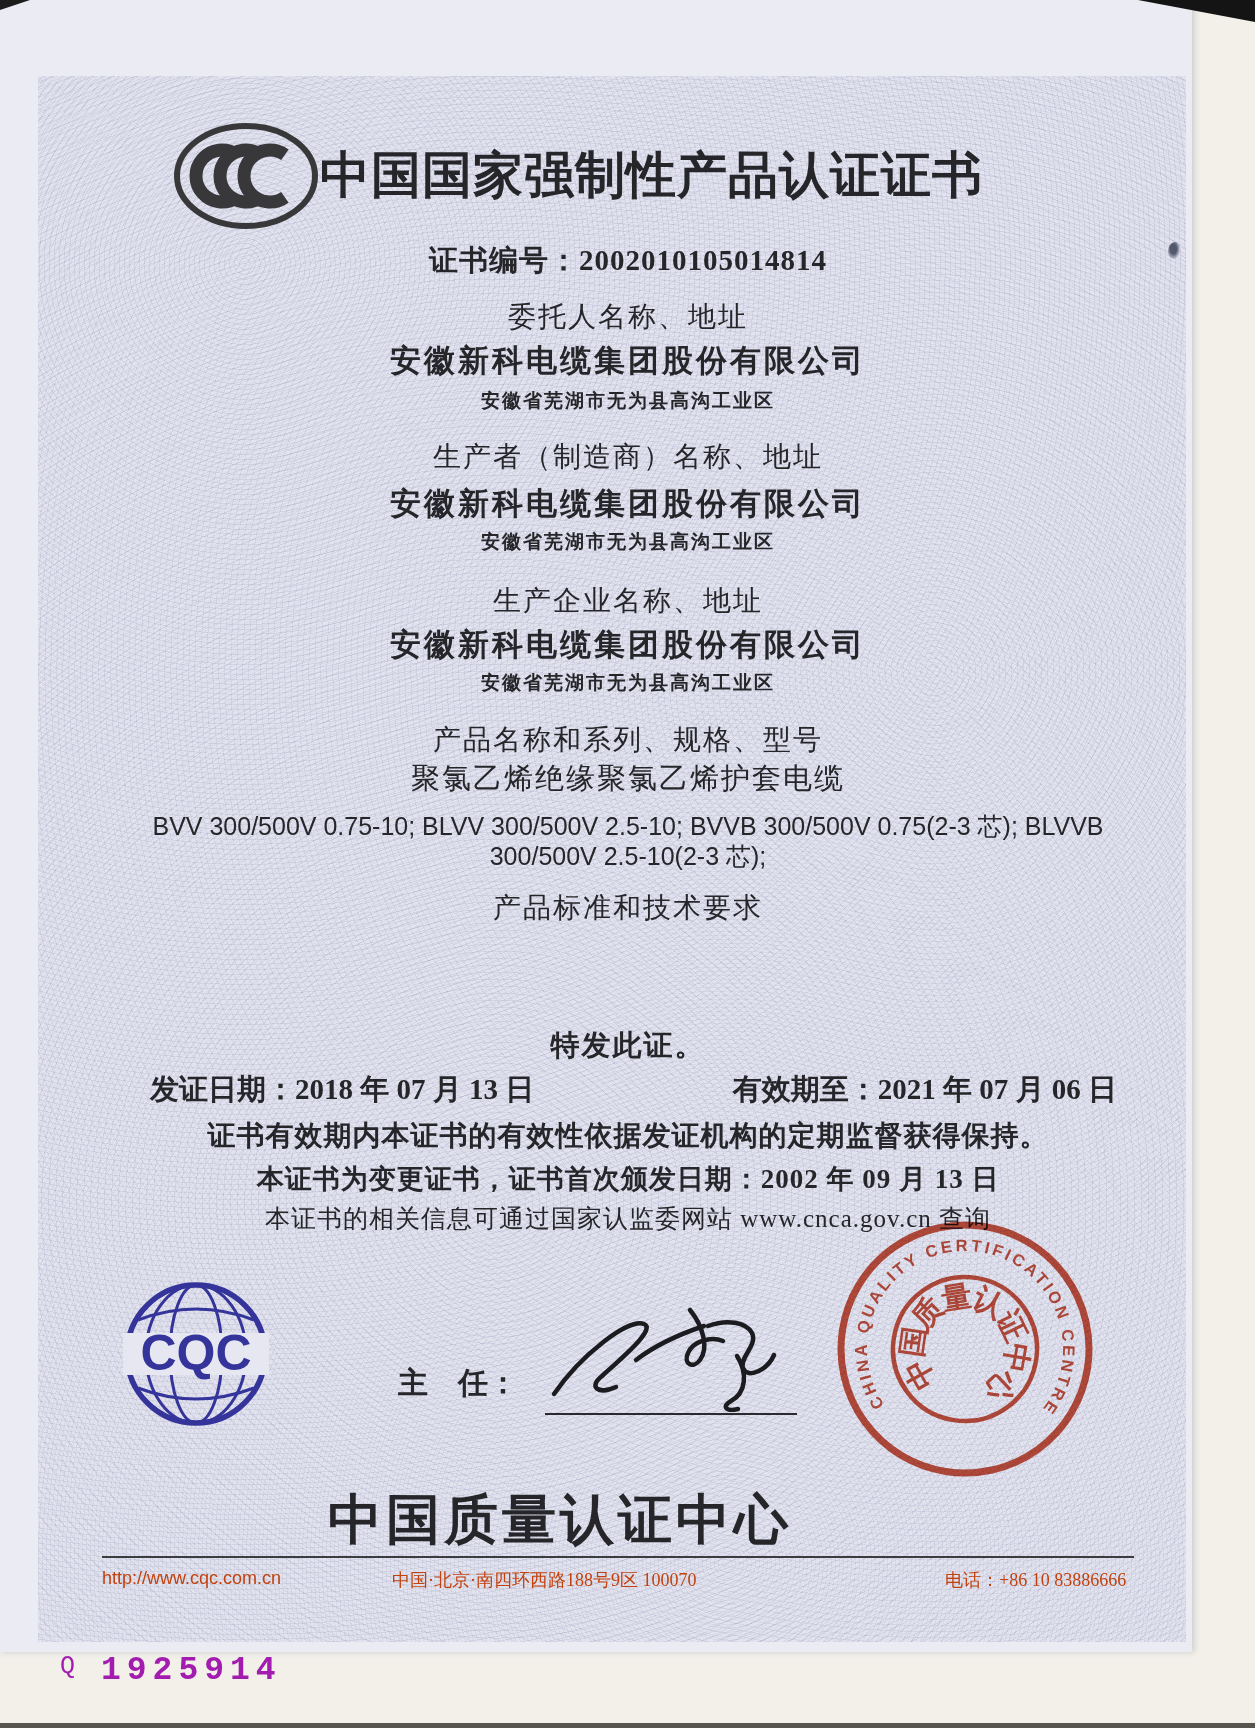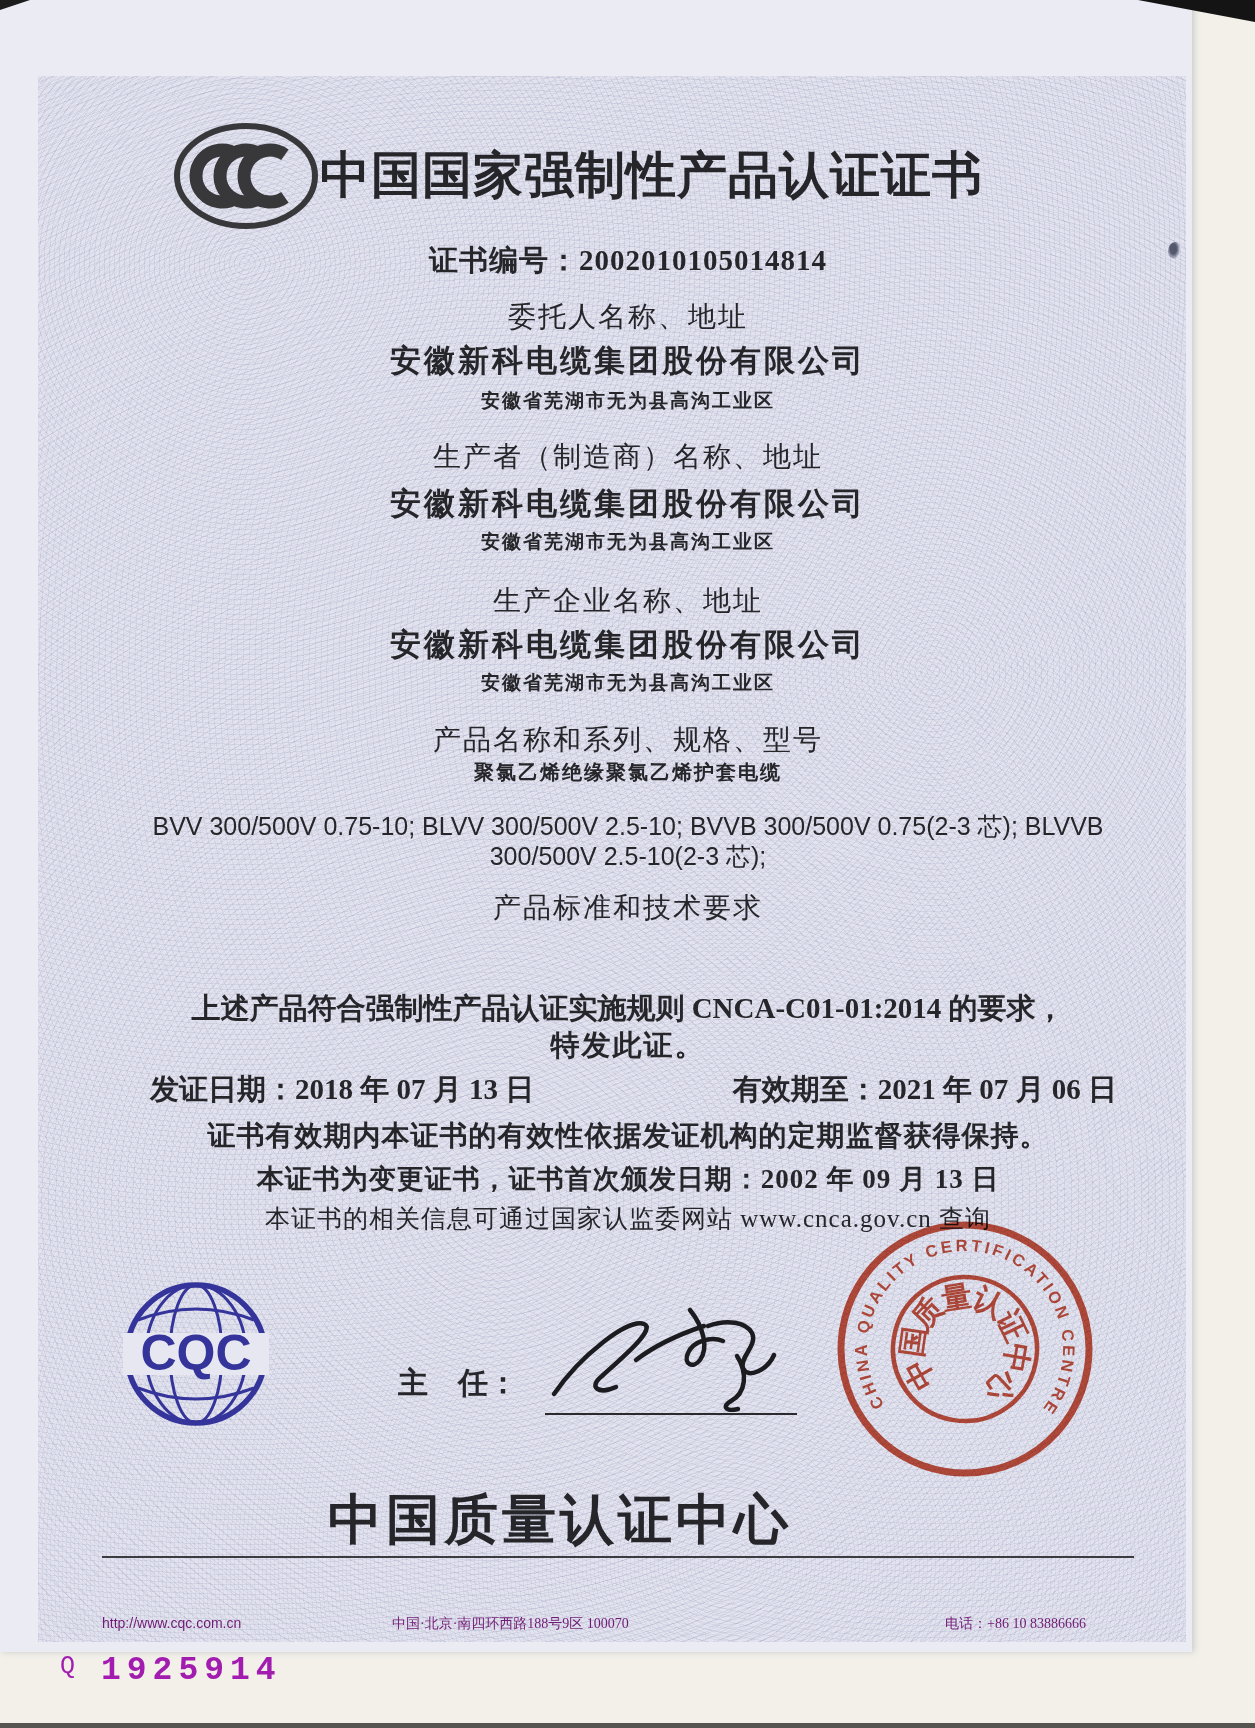--- a/index.html
+++ b/index.html
@@ -34,21 +34,21 @@
   .company { font-size:31px; font-weight:600; letter-spacing:3px; }
   .addr    { font-size:19px; font-weight:700; letter-spacing:2px; }
   .latin   { font-family:"Liberation Sans", sans-serif; font-weight:500; }
 
   .r-title   { top:142px; left:320px; width:660px; font-size:50px; font-weight:bold; letter-spacing:1px; }
   .r-certno  { top:241px; font-size:29px; font-weight:bold; letter-spacing:1px; }
   .r-h1 { top:298px; } .r-c1 { top:340px; } .r-a1 { top:388px; }
   .r-h2 { top:438px; } .r-c2 { top:483px; } .r-a2 { top:529px; }
   .r-h3 { top:582px; } .r-c3 { top:624px; } .r-a3 { top:670px; }
   .r-h4 { top:721px; }
-  .r-l4a { top:759px; font-size:20px; font-weight:700; letter-spacing:2px; }
+  .r-l4a { top:759px; font-size:29px; font-weight:400; letter-spacing:2px; }
   .r-l4b { top:810px; font-size:25px; }
   .r-l4c { top:840px; font-size:25px; }
   .r-h5 { top:889px; }
   .r-l5 { top:936px; font-size:28px; }
   .r-st1 { top:989px;  font-size:29px; font-weight:bold; }
   .r-st2 { top:1026px; font-size:29px; font-weight:bold; letter-spacing:2px; }
   .dates { position:absolute; top:1070px; left:150px; right:138px; display:flex;
            justify-content:space-between; font-size:29px; font-weight:bold; white-space:nowrap; }
   .r-n1 { top:1117px; font-size:28px; font-weight:bold; letter-spacing:1px; }
   .r-n2 { top:1161px; font-size:27px; font-weight:600; letter-spacing:1px; }
@@ -56,22 +56,22 @@
 
   .cqc-logo { position:absolute; left:118px; top:1278px; }
   .director { position:absolute; left:398px; top:1363px; font-size:30px; font-weight:bold; white-space:nowrap; }
   .sig-line { position:absolute; left:545px; top:1413px; width:252px; border-bottom:2px solid #2a2a2e; }
   .signature { position:absolute; left:540px; top:1296px; }
   .stamp { position:absolute; left:833px; top:1217px; opacity:.93; mix-blend-mode:multiply; }
 
   .r-org { top:1484px; left:170px; width:780px; font-size:54px; font-weight:bold;
            font-family:"Liberation Sans", sans-serif; letter-spacing:4px; }
   .footer-divider { position:absolute; left:102px; top:1556px; width:1032px; border-top:2px solid #3c3c40; }
-  .footer-item { position:absolute; top:1568px; font-size:14px; font-family:"Liberation Sans", sans-serif;
-                 color:#701a75; white-space:nowrap;margin-top:47px; }
+  .footer-item { position:absolute; top:1568px; font-size:18px; font-family:"Liberation Sans", sans-serif;
+                 color:#c2410c; white-space:nowrap; }
   .f-web  { left:102px; }
   .f-addr { left:392px; font-family:"Liberation Serif", serif; }
   .f-tel  { left:945px; font-family:"Liberation Serif", serif; }
 
   .serial { position:absolute; left:60px; top:1652px; color:#a21caf; white-space:nowrap;
             font-family:"Liberation Mono", monospace; }
   .serial .pfx { font-size:25px; margin-right:26px; vertical-align:6px; }
   .serial .num { font-size:33px; font-weight:bold; letter-spacing:6px; }
 
   .smudge { position:absolute; left:1168px; top:242px; width:12px; height:17px;
@@ -114,21 +114,20 @@
   <div class="crow company r-c3">安徽新科电缆集团股份有限公司</div>
   <div class="crow addr r-a3">安徽省芜湖市无为县高沟工业区</div>
 
   <div class="crow heading r-h4">产品名称和系列、规格、型号</div>
   <div class="crow r-l4a">聚氯乙烯绝缘聚氯乙烯护套电缆</div>
   <div class="crow latin r-l4b">BVV 300/500V 0.75-10; BLVV 300/500V 2.5-10; BVVB 300/500V 0.75(2-3 芯); BLVVB</div>
   <div class="crow latin r-l4c">300/500V 2.5-10(2-3 芯);</div>
 
   <div class="crow heading r-h5">产品标准和技术要求</div>
 
-  <div class="crow r-st1">上述产品符合强制性产品认证实施规则 CNCA-C01-01:2014 的要求，</div>
   <div class="crow r-st2">特发此证。</div>
 
   <div class="dates">
     <span>发证日期：2018 年 07 月 13 日</span>
     <span>有效期至：2021 年 07 月 06 日</span>
   </div>
 
   <div class="crow r-n1">证书有效期内本证书的有效性依据发证机构的定期监督获得保持。</div>
   <div class="crow r-n2">本证书为变更证书，证书首次颁发日期：2002 年 09 月 13 日</div>
   <div class="crow r-n3">本证书的相关信息可通过国家认监委网站 www.cnca.gov.cn 查询</div>

